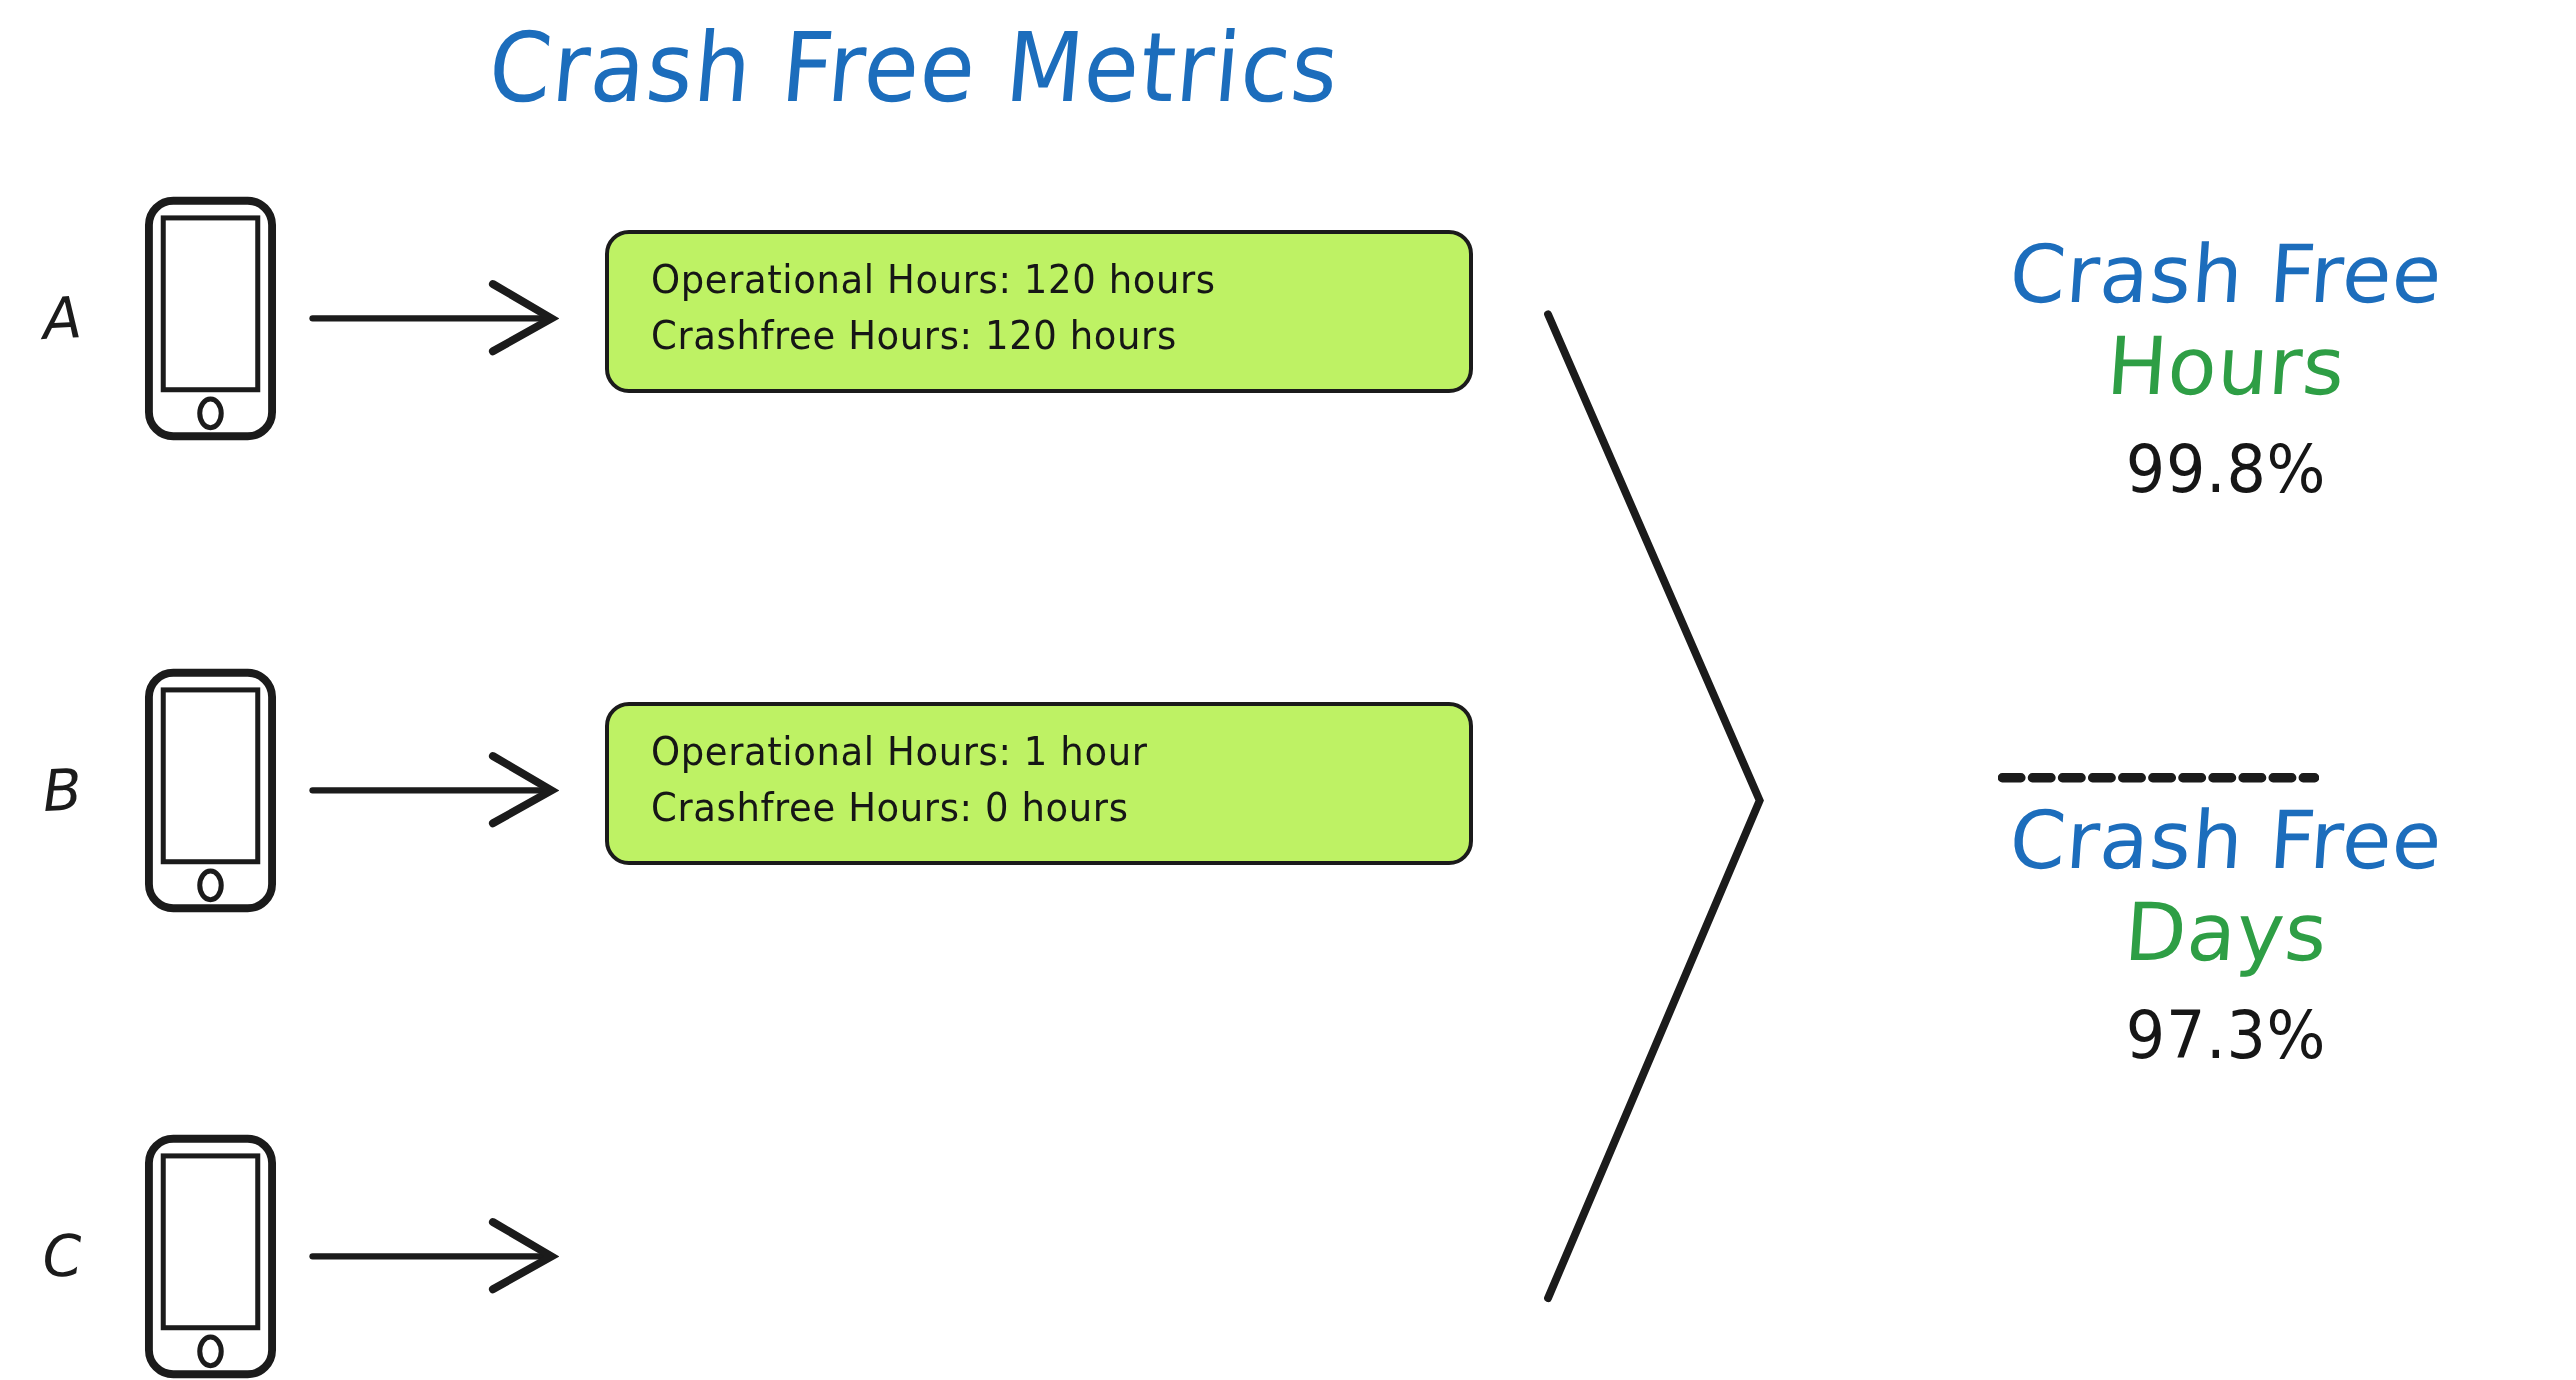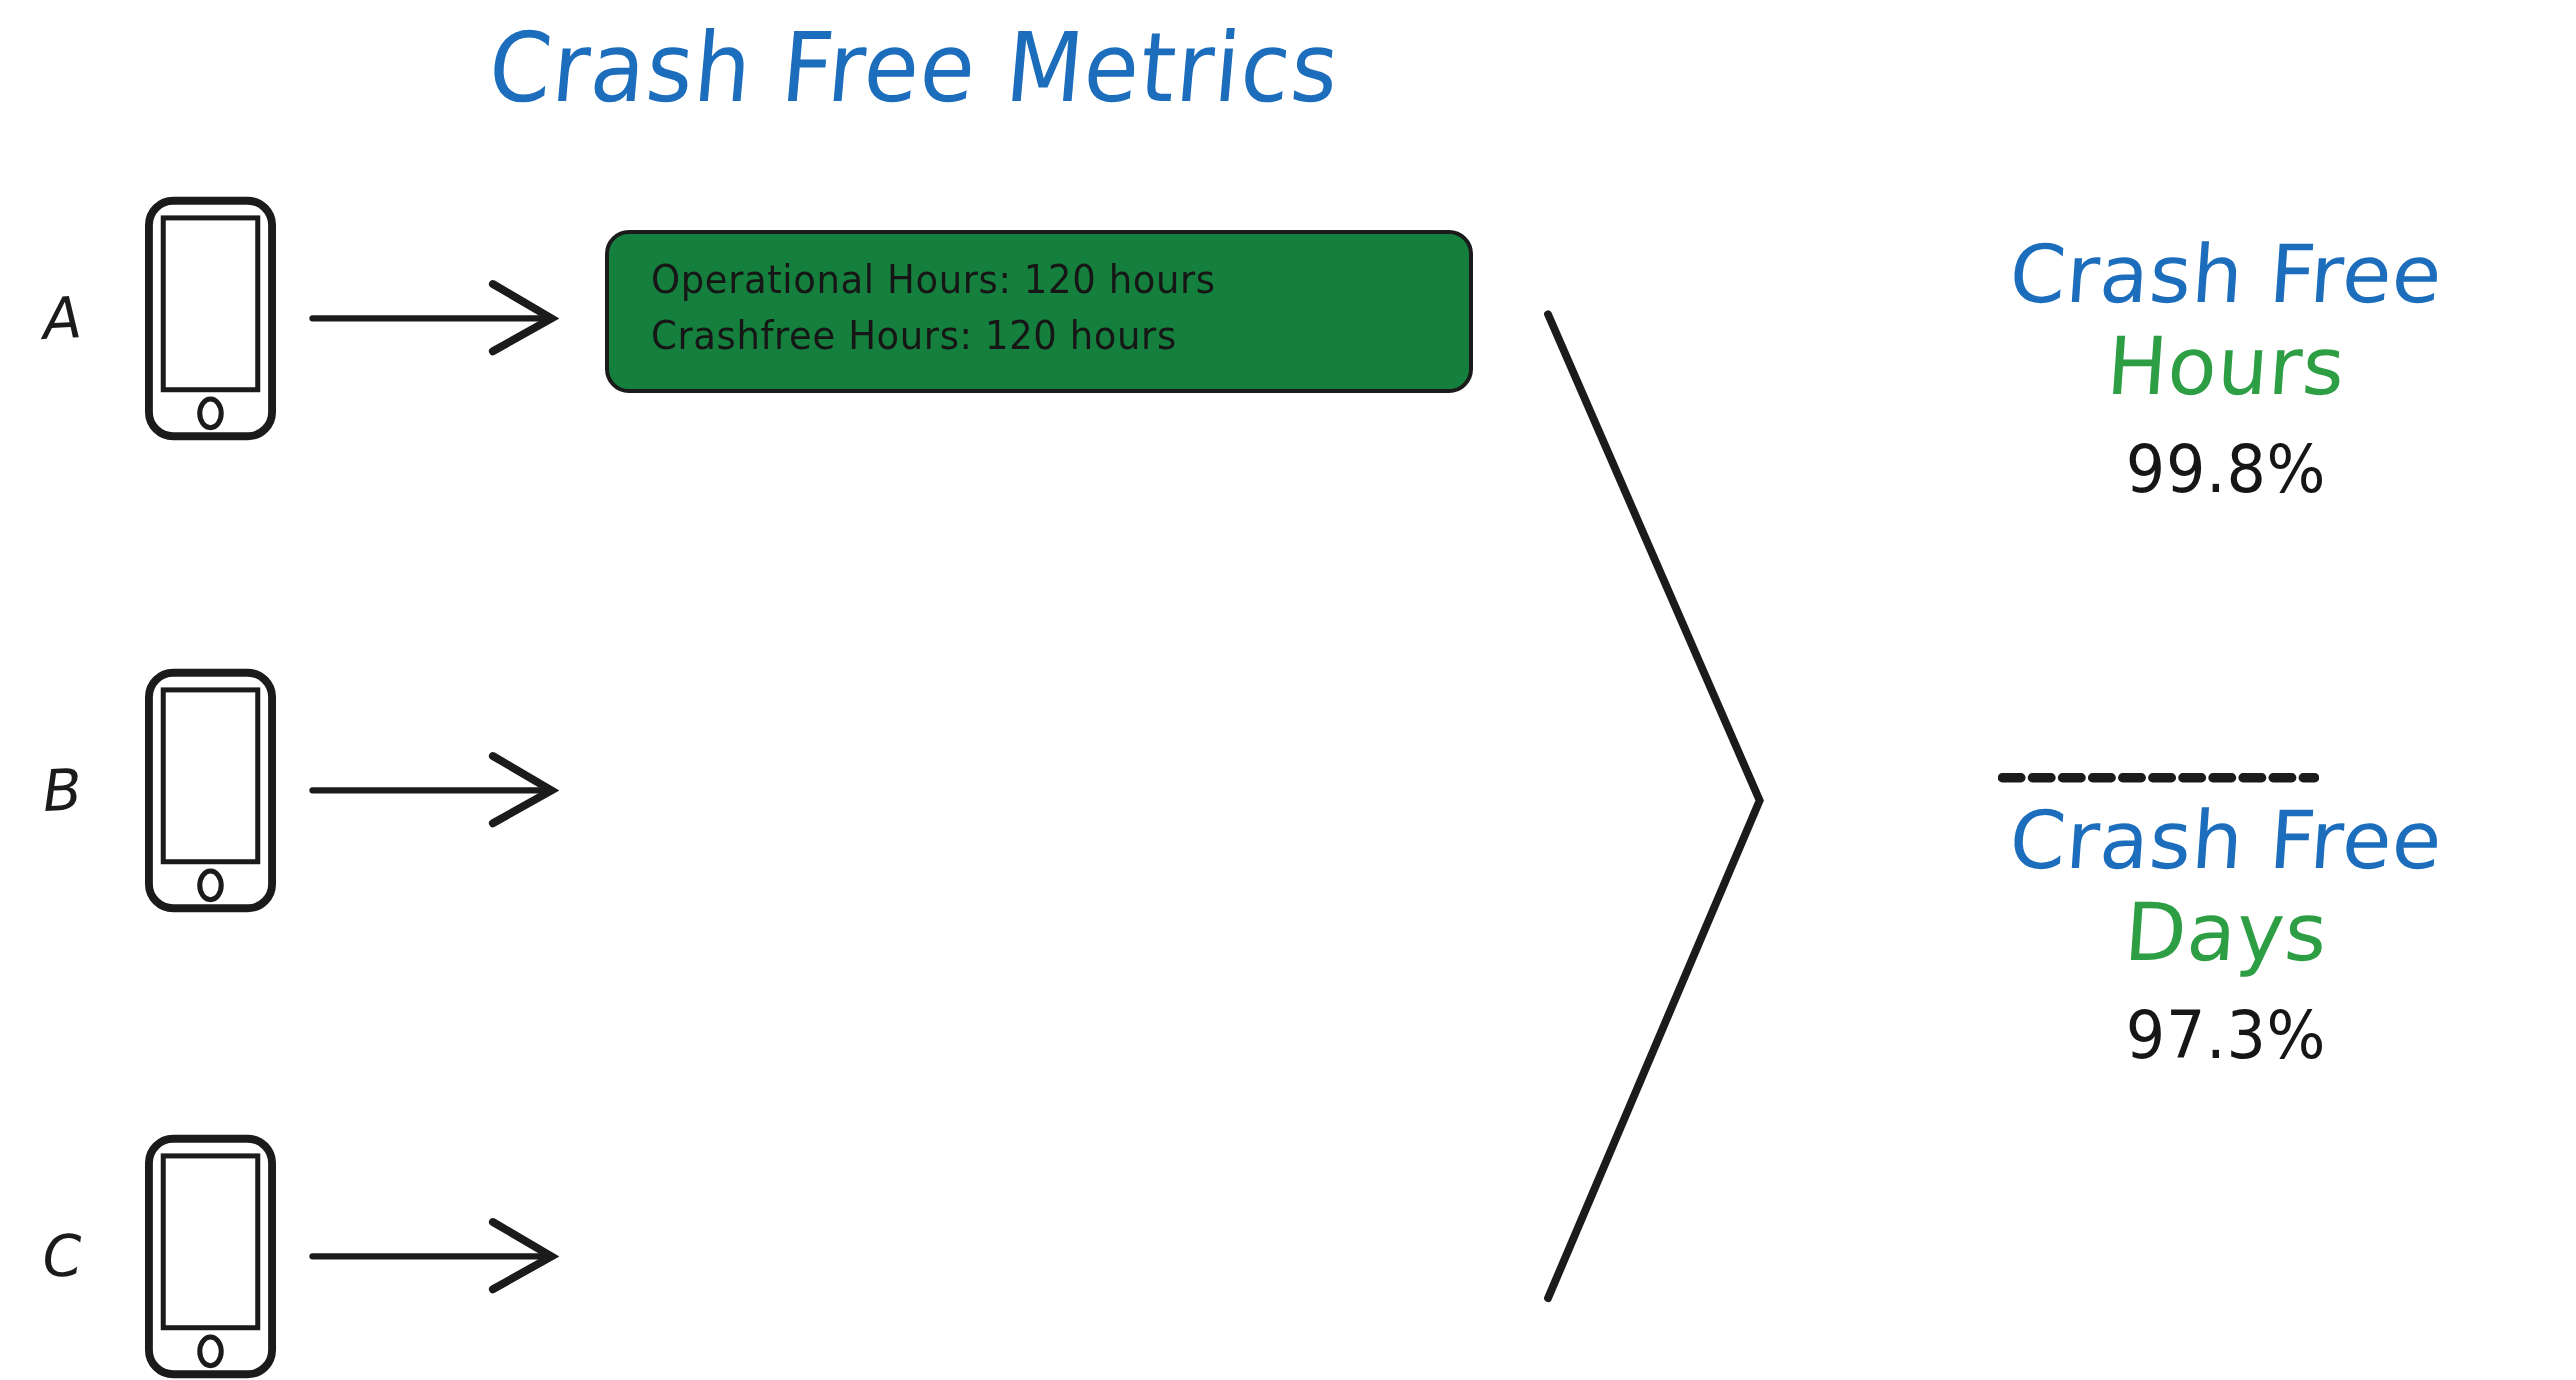--- a/index.html
+++ b/index.html
@@ -74,21 +74,21 @@
   .arrow svg{display:block;width:251px;height:93px;}
 
   
   .info-box{
     position:absolute;
     left:605px; top:42px;
     width:868px; height:163px;
     border:4.3px solid #1b1b1b;
     border-radius:24px;
     box-sizing:border-box;
-    background:#15803d;
+    background:#bef264;
   }
   .info-line{
     position:absolute;
     left:42px;
     font-size:37px;
     color:#161616;
     white-space:nowrap;
     letter-spacing:0.6px;
     transform:scaleY(1.06);
     transform-origin:left center;
@@ -188,20 +188,24 @@
       </svg>
     </div>
 
     <div class="arrow">
       <svg viewBox="0 0 350 130" xmlns="http://www.w3.org/2000/svg">
         <path d="M6 62 L336 62" stroke="#1b1b1b" stroke-width="9" fill="none" stroke-linecap="round"></path>
         <path d="M258 14 L340 62 L258 108" stroke="#1b1b1b" stroke-width="11" fill="none" stroke-linecap="round" stroke-linejoin="miter"></path>
       </svg>
     </div>
 
+    <div class="info-box">
+      <div class="info-line l1 hand">Operational Hours: 1 hour</div>
+      <div class="info-line l2 hand">Crashfree Hours: 0 hours</div>
+    </div>
   </div>
 
   <div class="row" id="row-c">
     <div class="row-letter hand">C</div>
 
     <div class="phone">
       <svg viewBox="0 0 188 345" xmlns="http://www.w3.org/2000/svg">
         <rect x="8" y="8" width="172" height="329" rx="34" ry="34" fill="none" stroke="#1b1b1b" stroke-width="11"></rect>
         <rect x="28" y="32" width="132" height="240" fill="none" stroke="#1b1b1b" stroke-width="7"></rect>
         <ellipse cx="94" cy="305" rx="15" ry="20" fill="none" stroke="#1b1b1b" stroke-width="7"></ellipse>

